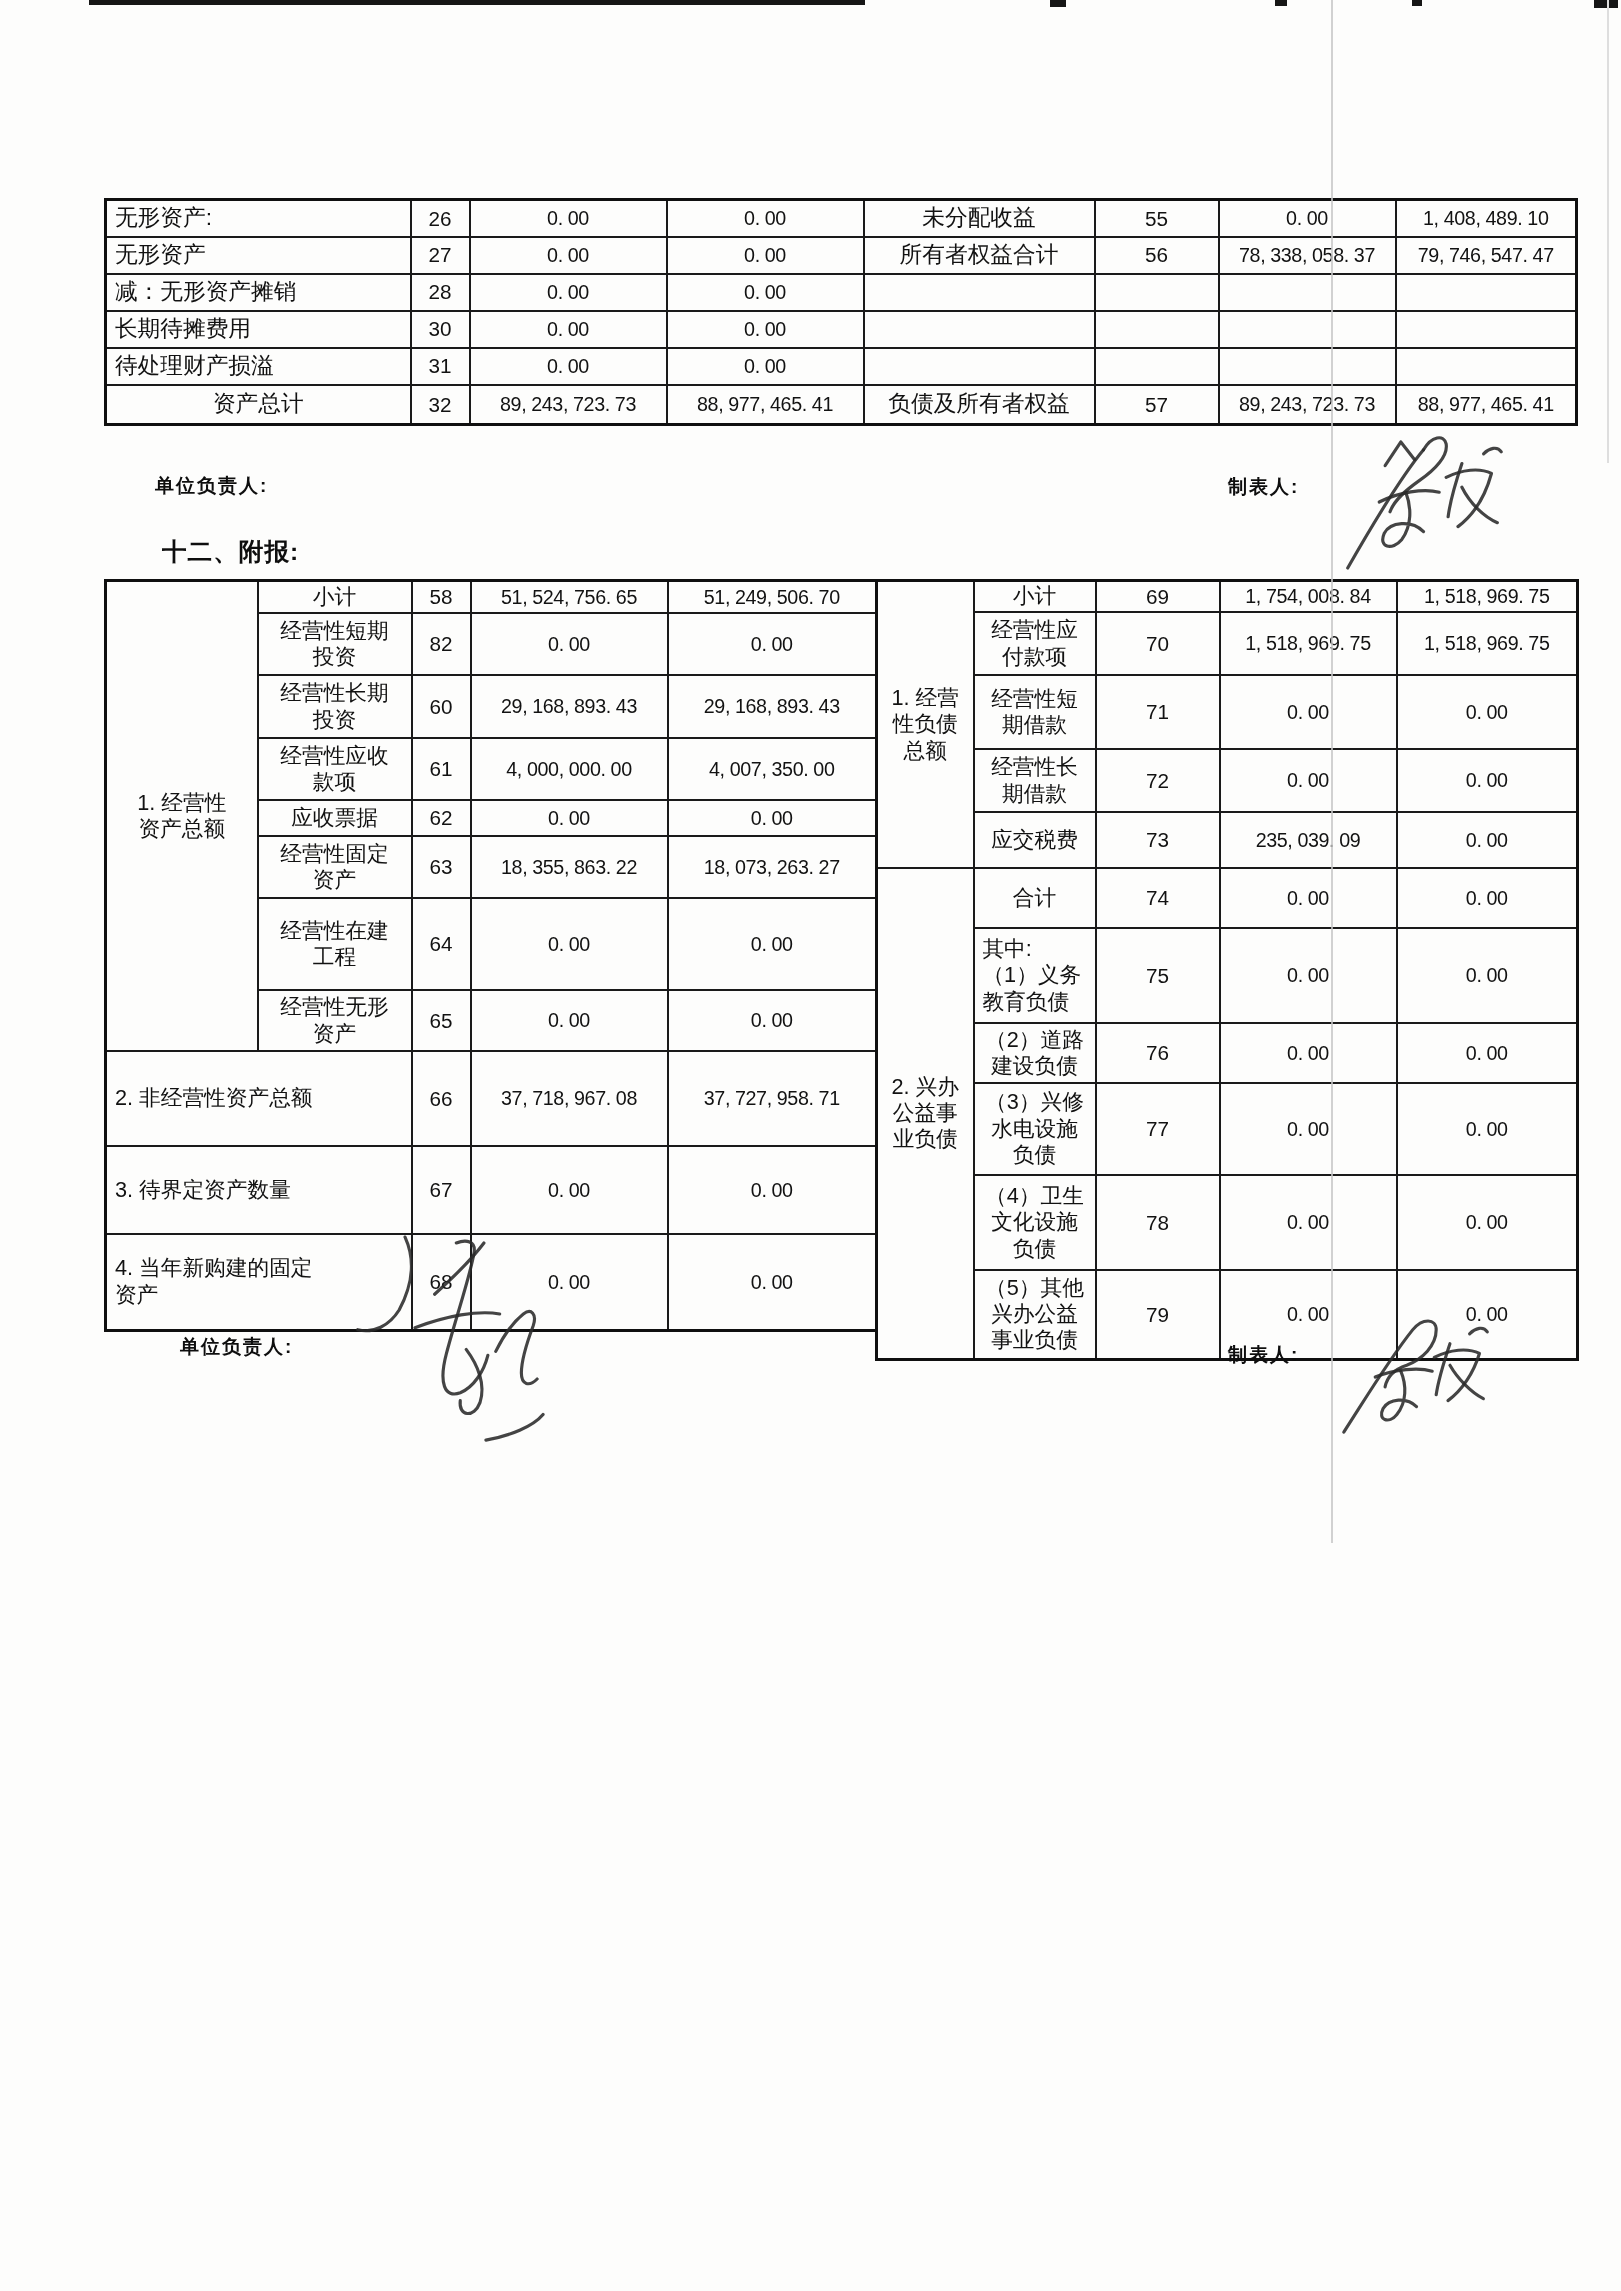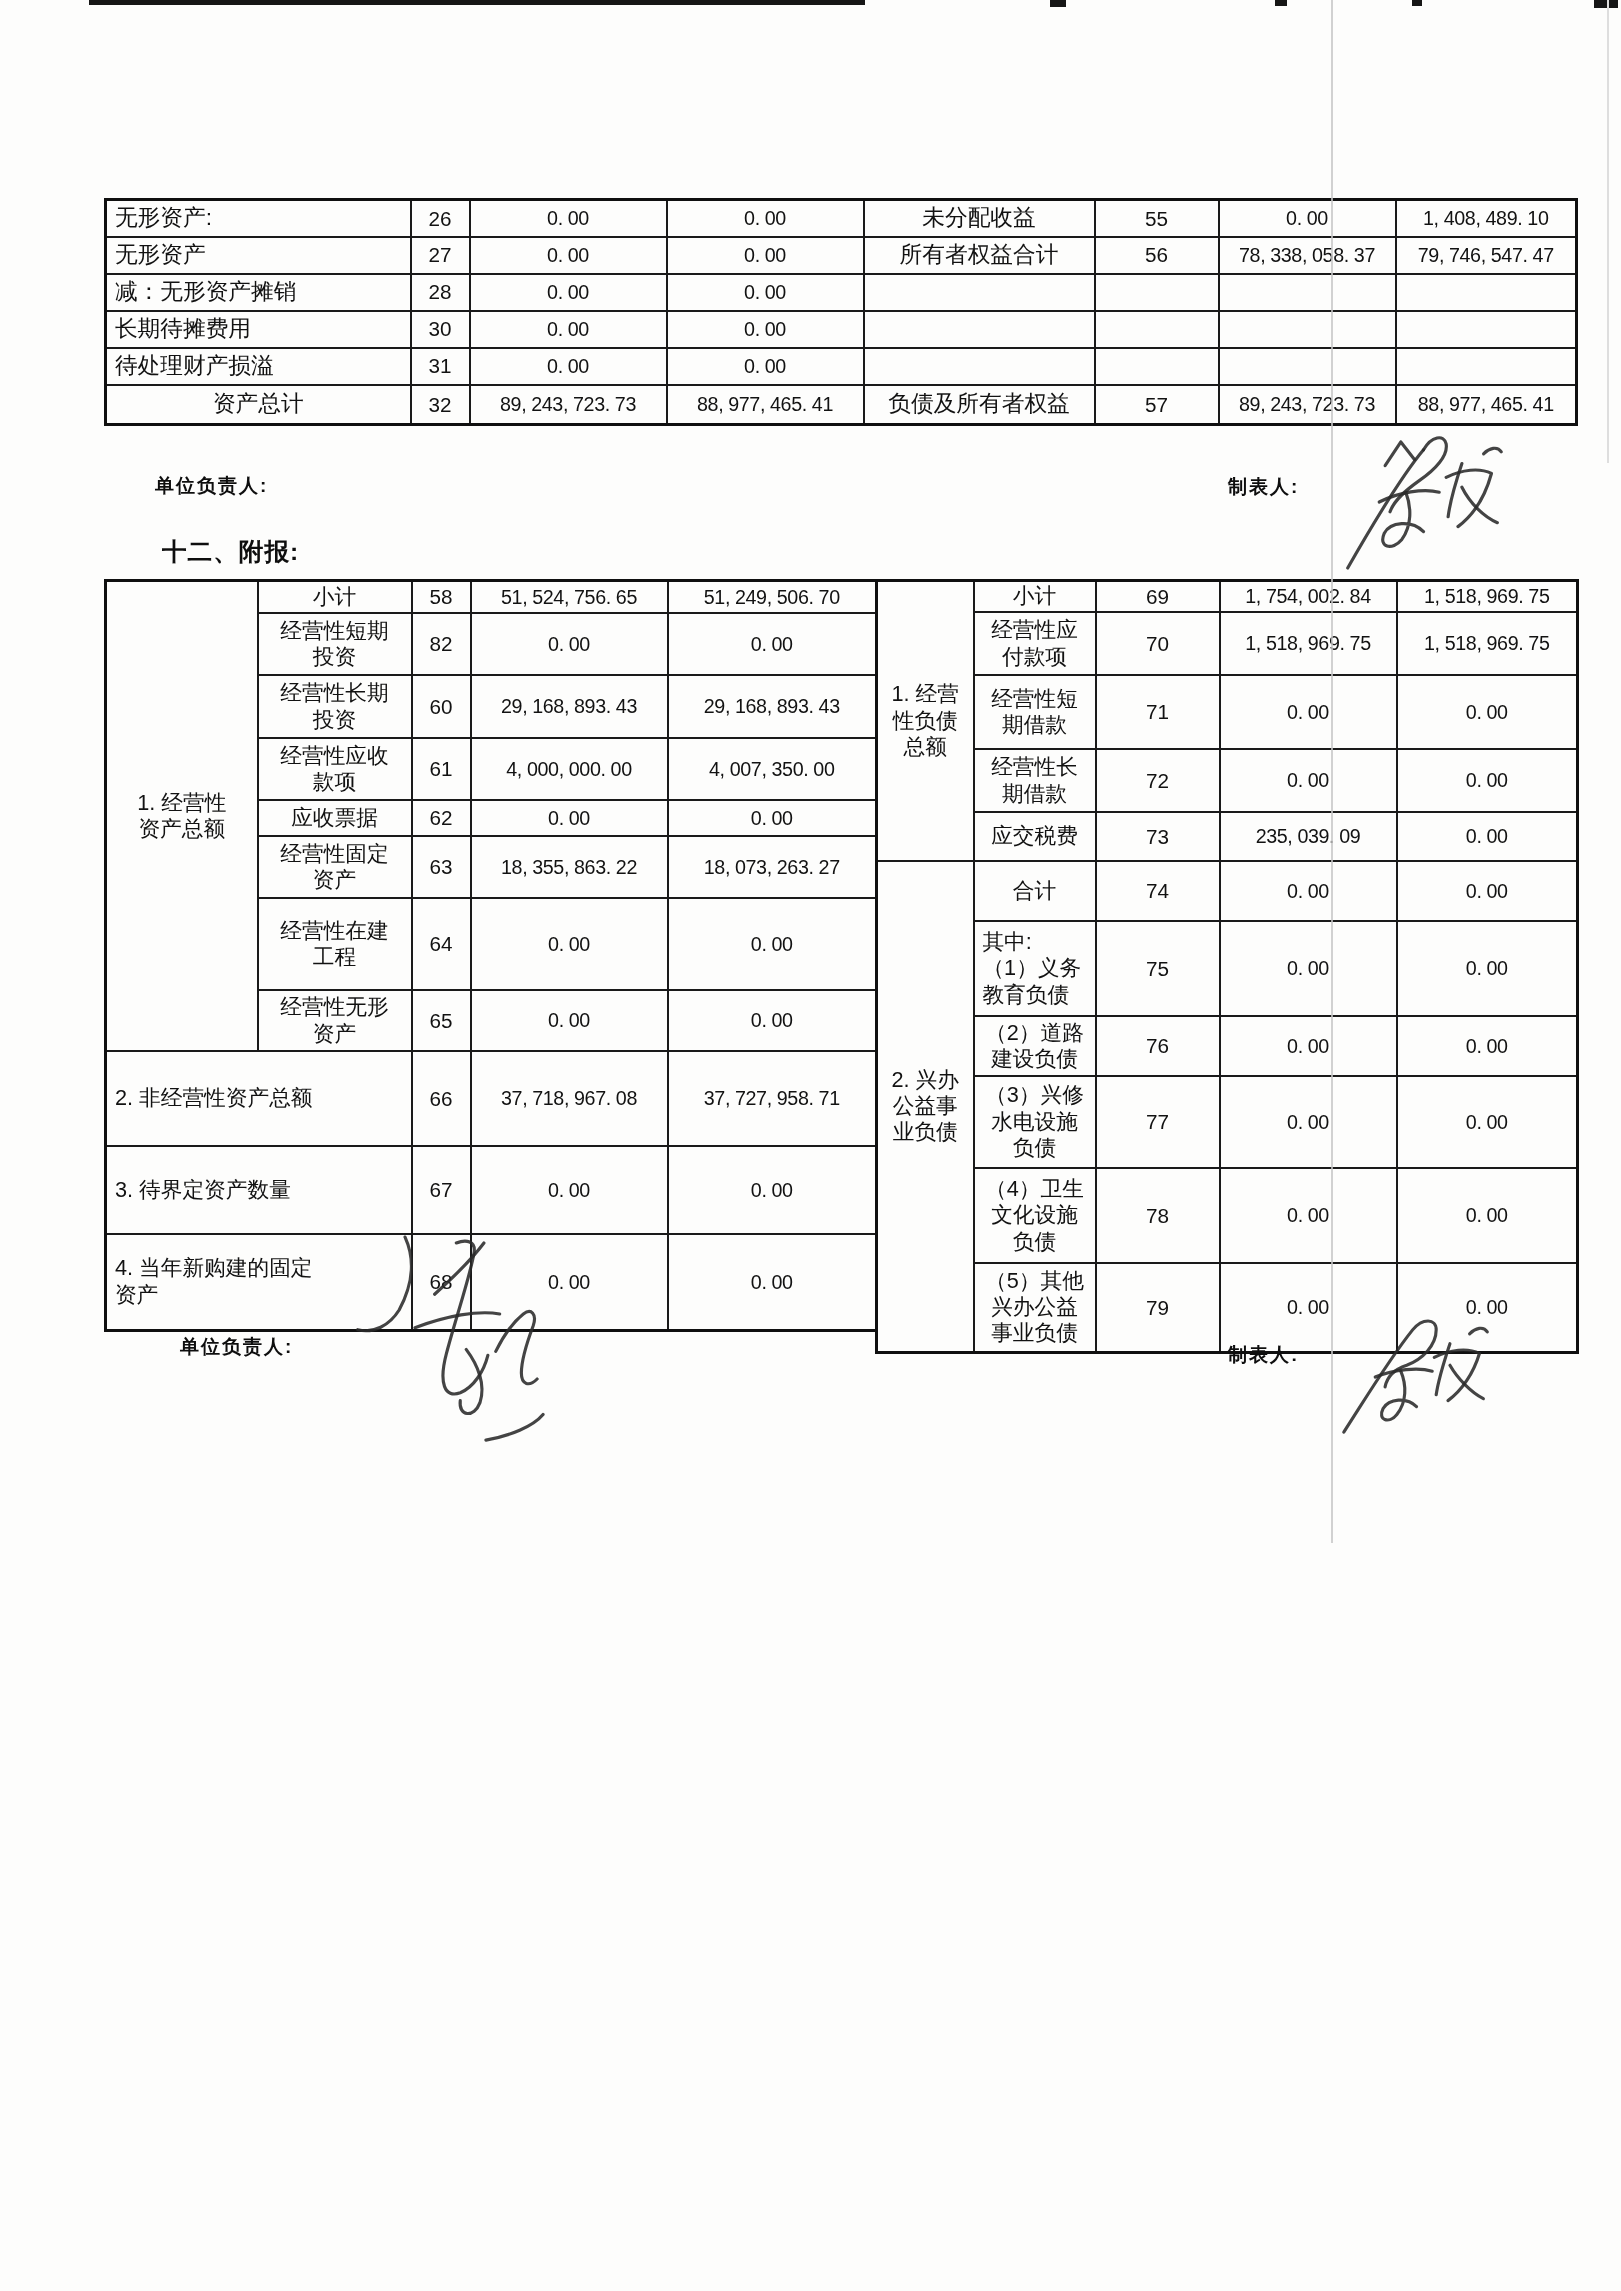--- a/index.html
+++ b/index.html
@@ -227,21 +227,21 @@
         <col style="width:177px">
         <col style="width:181px">
     </colgroup>
     <tbody id="t2r-body">
         <tr style="height: 31.5px;">
           <td rowspan="5" class="group lbl">1. 经营
 性负债
 总额</td>
           <td class="lbl">小计</td>
           <td class="lno">69</td>
-          <td class="num">1, 754, 002. 84</td>
+          <td class="num">1, 754, 008. 84</td>
           <td class="num">1, 518, 969. 75</td>
         </tr>
         <tr style="height: 63px;">
           <td class="lbl">经营性应
 付款项</td>
           <td class="lno">70</td>
           <td class="num">1, 518, 969. 75</td>
           <td class="num">1, 518, 969. 75</td>
         </tr>
         <tr style="height: 74px;">
@@ -251,21 +251,21 @@
           <td class="num">0. 00</td>
           <td class="num">0. 00</td>
         </tr>
         <tr style="height: 63px;">
           <td class="lbl">经营性长
 期借款</td>
           <td class="lno">72</td>
           <td class="num">0. 00</td>
           <td class="num">0. 00</td>
         </tr>
-        <tr style="height: 49px;">
+        <tr style="height: 56px;">
           <td class="lbl">应交税费</td>
           <td class="lno">73</td>
           <td class="num">235, 039. 09</td>
           <td class="num">0. 00</td>
         </tr>
         <tr style="height: 60px;">
           <td rowspan="6" class="group lbl">2. 兴办
 公益事
 业负债</td>
           <td class="lbl">合计</td>

